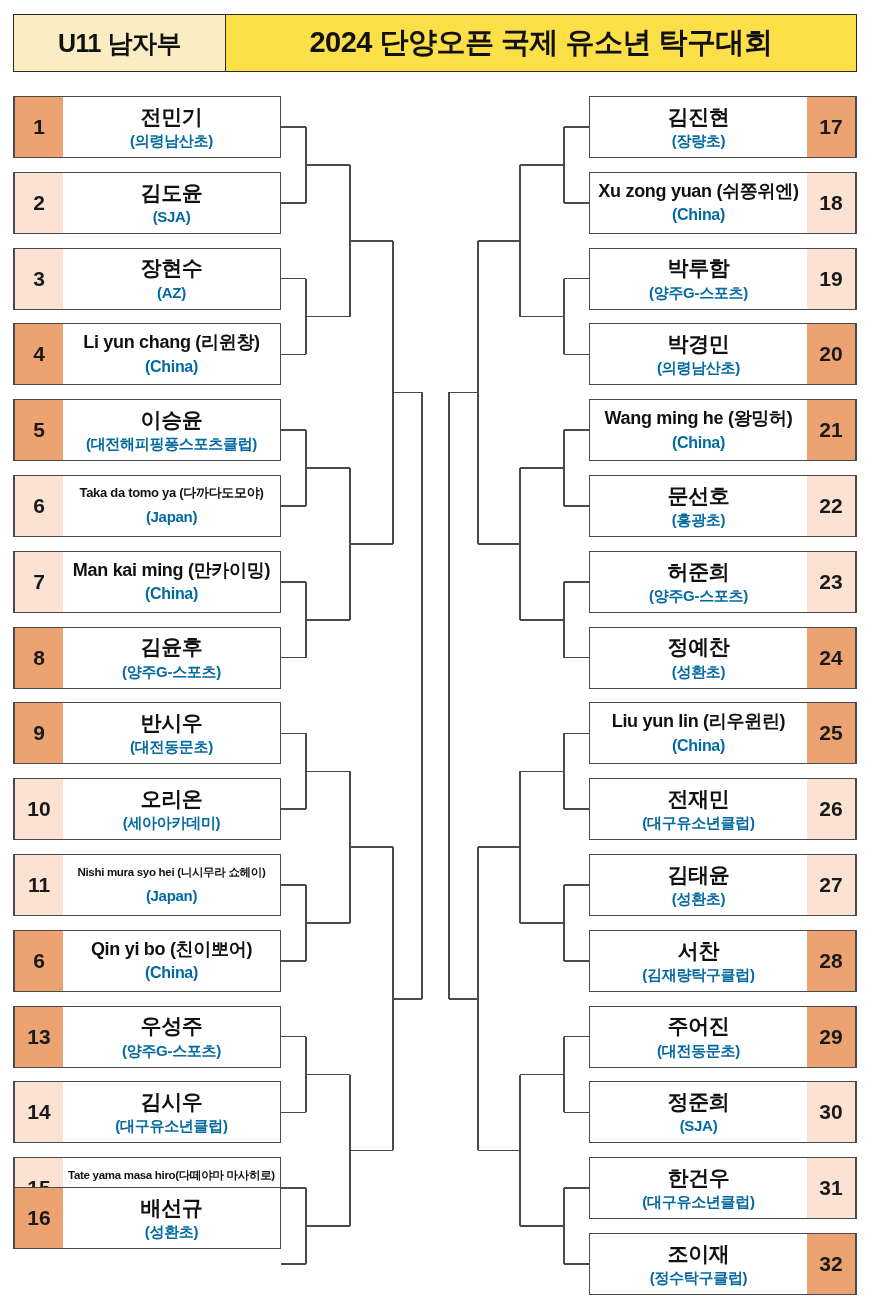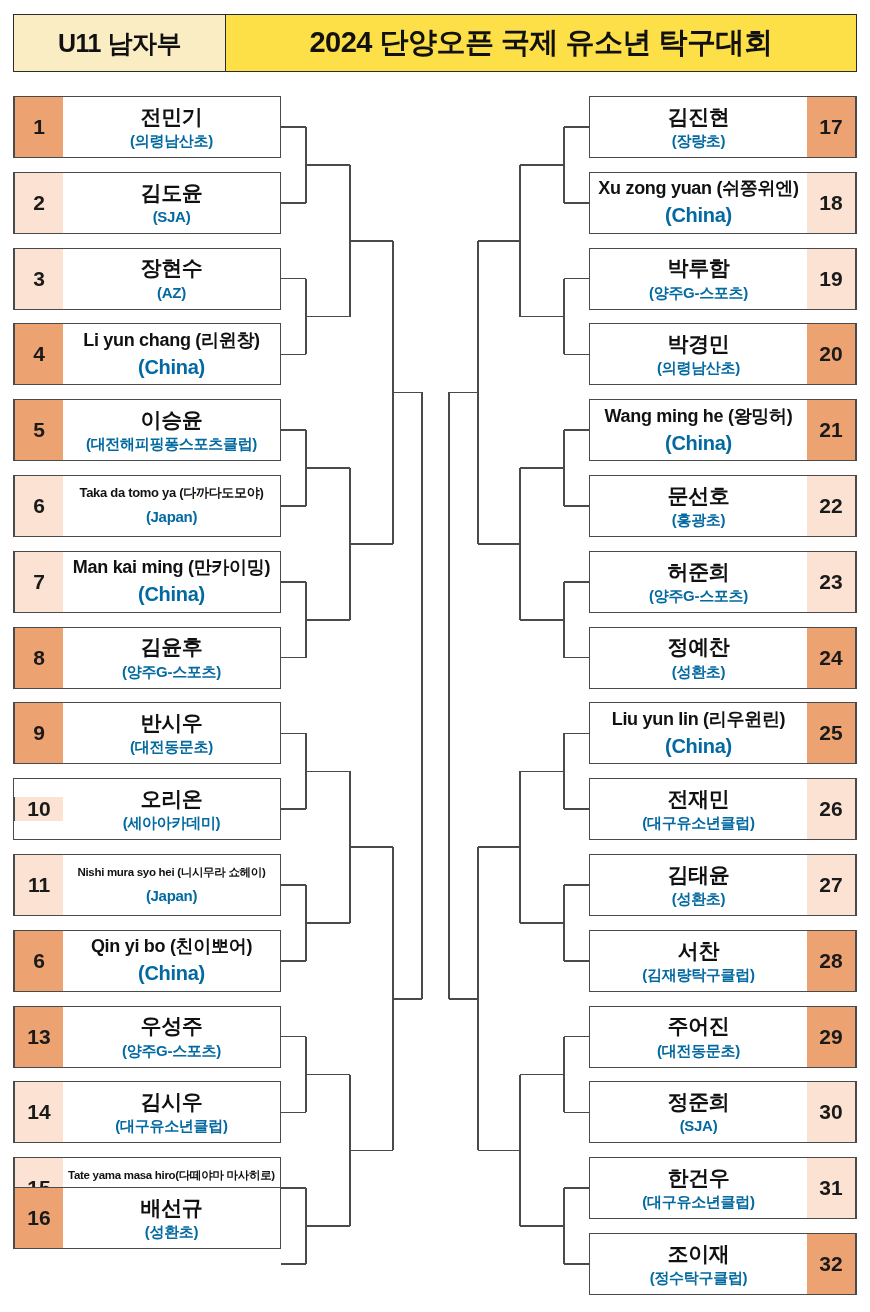--- a/index.html
+++ b/index.html
@@ -119,21 +119,21 @@
     font-weight: bold;
     color: #0369a1;
     line-height: 1.15;
     white-space: nowrap;
     letter-spacing: -0.3px;
   }
   
   .sz-lg .p-name { font-size: 21px; }
   .sz-lg .p-club { font-size: 15px; margin-top: 3px; }
   .sz-md .p-name { font-size: 18px; }
-  .sz-md .p-club { font-size: 20px; margin-top: 5px; }
+  .sz-md .p-club { font-size: 16px; margin-top: 5px; }
   .sz-sm .p-name { font-size: 13px; }
   .sz-sm .p-club { font-size: 15px; margin-top: 7px; }
   .sz-xs .p-name { font-size: 11.5px; }
   .sz-xs .p-club { font-size: 15px; margin-top: 8px; }
 </style>
 </head>
 <body>
 
 <div id="page">
 
@@ -294,21 +294,21 @@
           <div class="p-club">(양주G-스포츠)</div>
         </div>
       </div>
       <div class="player-row left" style="top: 702.4px;">
         <div class="seed-cell seed-dark">9</div>
         <div class="name-cell sz-lg">
           <div class="p-name">반시우</div>
           <div class="p-club">(대전동문초)</div>
         </div>
       </div>
-      <div class="player-row left" style="top: 778.2px; align-items: center;">
+      <div class="player-row left" style="top: 778.2px;">
         <div class="seed-cell seed-light">10</div>
         <div class="name-cell sz-lg">
           <div class="p-name">오리온</div>
           <div class="p-club">(세아아카데미)</div>
         </div>
       </div>
       <div class="player-row left" style="top: 854px;">
         <div class="seed-cell seed-light">11</div>
         <div class="name-cell sz-xs">
           <div class="p-name">Nishi mura syo hei (니시무라 쇼헤이)</div>

